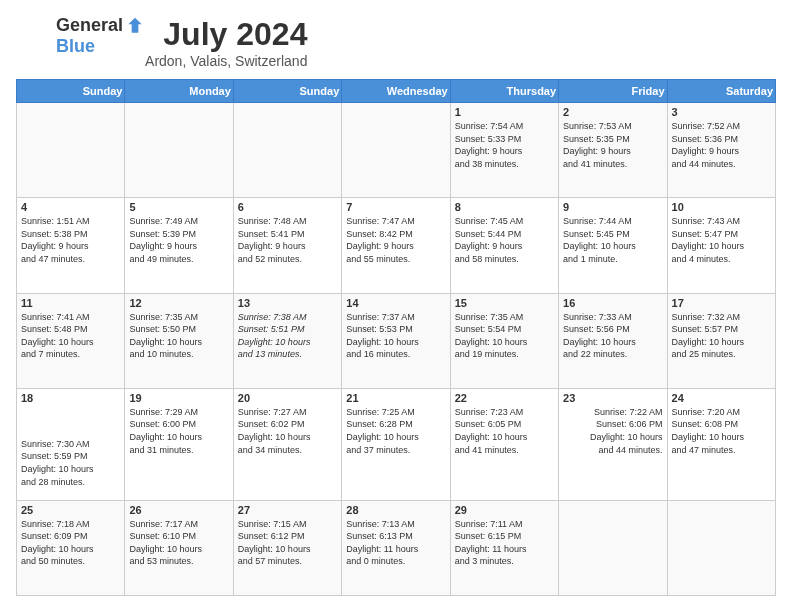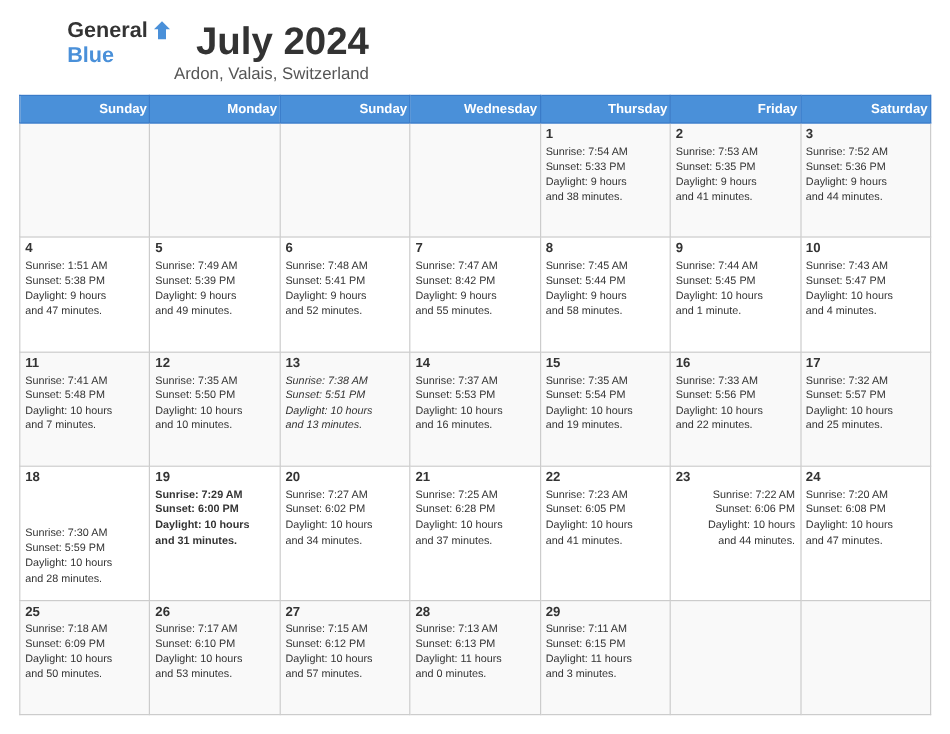--- a/index.html
+++ b/index.html
@@ -268,21 +268,21 @@
         <tr>
           <td>
             <span class="day-num">18</span>
             <div class="day-info" style="white-space: pre-line; margin-top: 34px;">Sunrise: 7:30 AM
 Sunset: 5:59 PM
 Daylight: 10 hours
 and 28 minutes.</div>
           </td>
           <td>
             <span class="day-num">19</span>
-            <div class="day-info" style="white-space: pre-line; font-weight: bold;">Sunrise: 7:29 AM
+            <div class="day-info" style="white-space: pre-line;">Sunrise: 7:29 AM
 Sunset: 6:00 PM
 Daylight: 10 hours
 and 31 minutes.</div>
           </td>
           <td>
             <span class="day-num">20</span>
             <div class="day-info" style="white-space: pre-line;">Sunrise: 7:27 AM
 Sunset: 6:02 PM
 Daylight: 10 hours
 and 34 minutes.</div>

